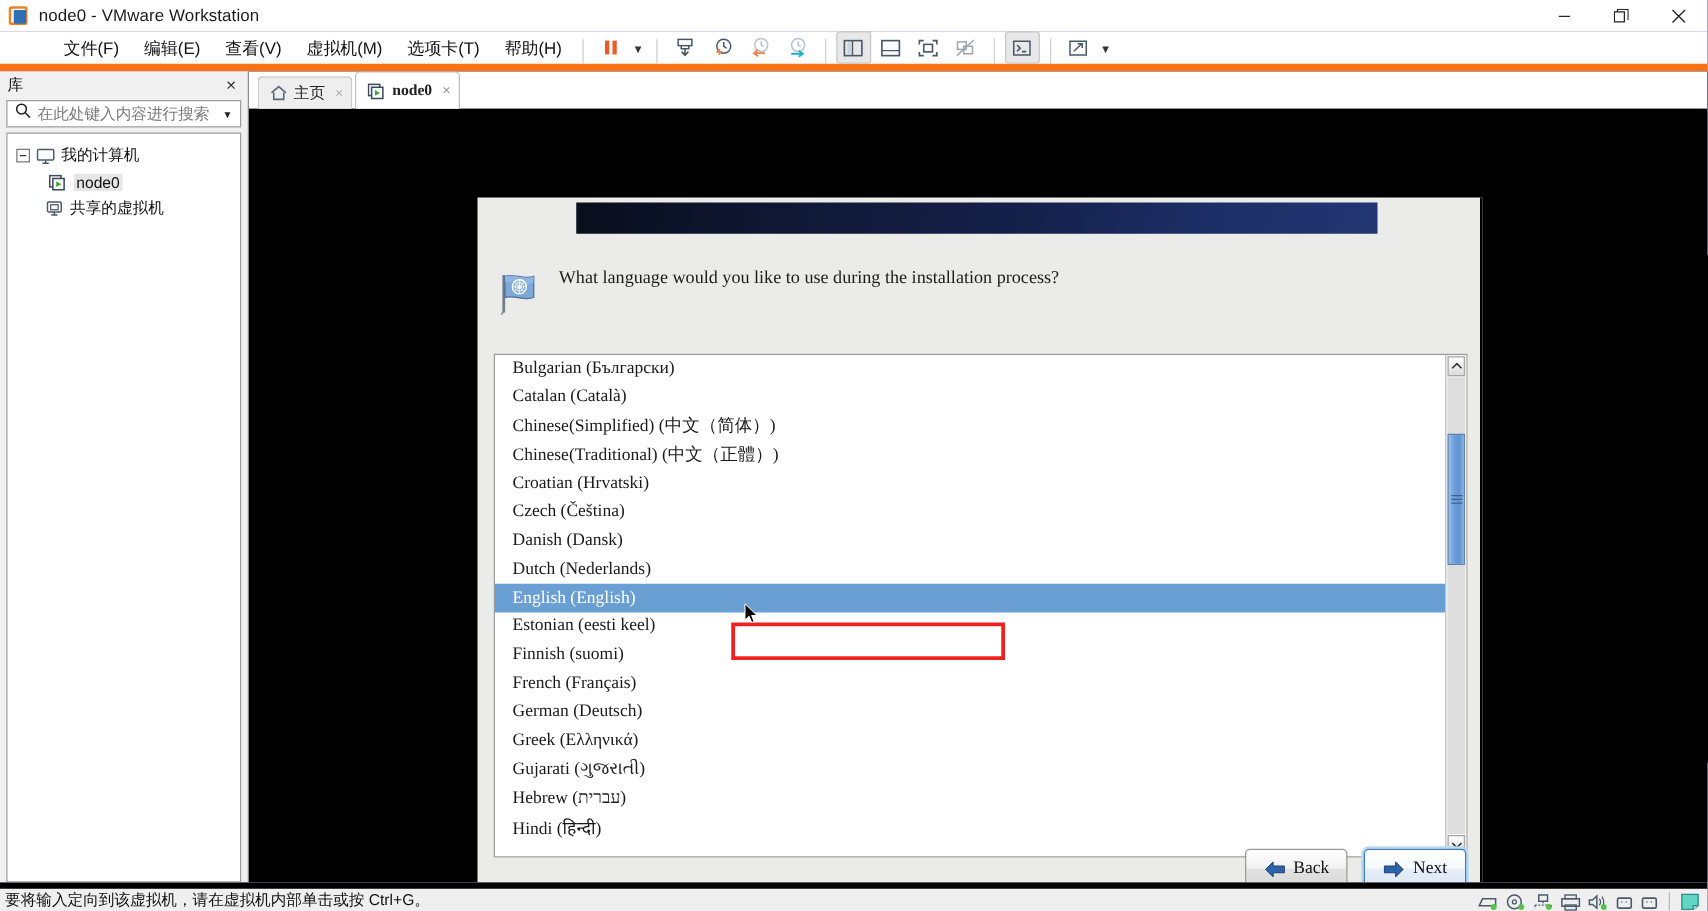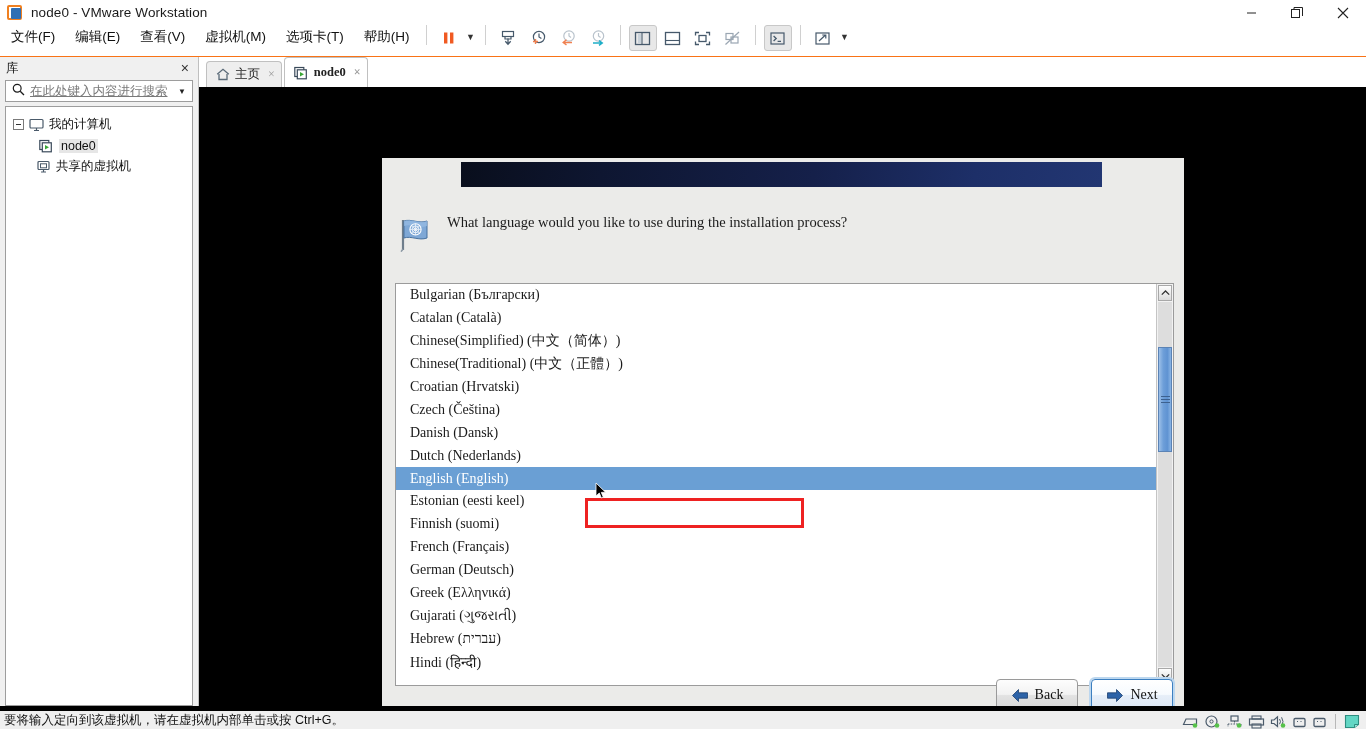--- a/index.html
+++ b/index.html
@@ -42,23 +42,24 @@
   .wc {
     width: 46px; height: 25px; display: flex; align-items: center; justify-content: center;
     color: #222; font-size: 13px;
   }
   .wc svg { display:block; }
 
   
   .menubar {
     height: 32px; flex: 0 0 32px;
     background: #ffffff;
-    display: flex; align-items: flex-start;
-    border-bottom: 1px solid #f97316;
+    display: flex; align-items: flex-end;
+    border-bottom: 6px solid #f97316;
     position: relative;
+    padding-left: 40px;
   }
   .menu-item {
     font-size: 13.5px; color: #111; padding: 3px 9px; margin-left: 2px;
     white-space: nowrap; cursor: default;
   }
   .mb-sep {
     width: 1px; height: 20px; background: #d0d0d0; margin: 0 7px;
   }
   .tool {
     width: 28px; height: 26px; display: flex; align-items: center; justify-content: center;
@@ -84,21 +85,21 @@
     height: 22px; display: flex; align-items: center; padding: 0 6px;
     font-size: 12.5px; color: #111;
   }
   .lib-head .x { margin-left: auto; font-size: 14px; color: #333; padding: 0 3px; }
   .search-row {
     margin: 1px 5px 4px 5px; height: 22px;
     background: #fff; border: 1px solid #9d9d9d;
     display: flex; align-items: center; padding: 0 3px;
   }
   .search-row .mag { margin: 0 5px 0 3px; }
-  .search-ph { font-size: 12.5px; color: #7a7a7a; flex: 1 1 auto; white-space: nowrap; overflow: hidden; text-decoration: underline; }
+  .search-ph { font-size: 12.5px; color: #7a7a7a; flex: 1 1 auto; white-space: nowrap; overflow: hidden; }
   .search-row .dd { font-size: 8px; color: #222; padding: 0 3px; }
   .tree {
     flex: 1 1 auto; margin: 0 5px 0 5px; background: #fff;
     border: 1px solid #9d9d9d; padding: 7px 0 0 0; overflow: hidden;
   }
   .tnode { display: flex; align-items: center; height: 21px; font-size: 12.5px; color: #111; }
   .tnode.l1 { padding-left: 7px; }
   .tnode.l2 { padding-left: 33px; }
   .tnode.l1b { padding-left: 30px; }
   .expander {

